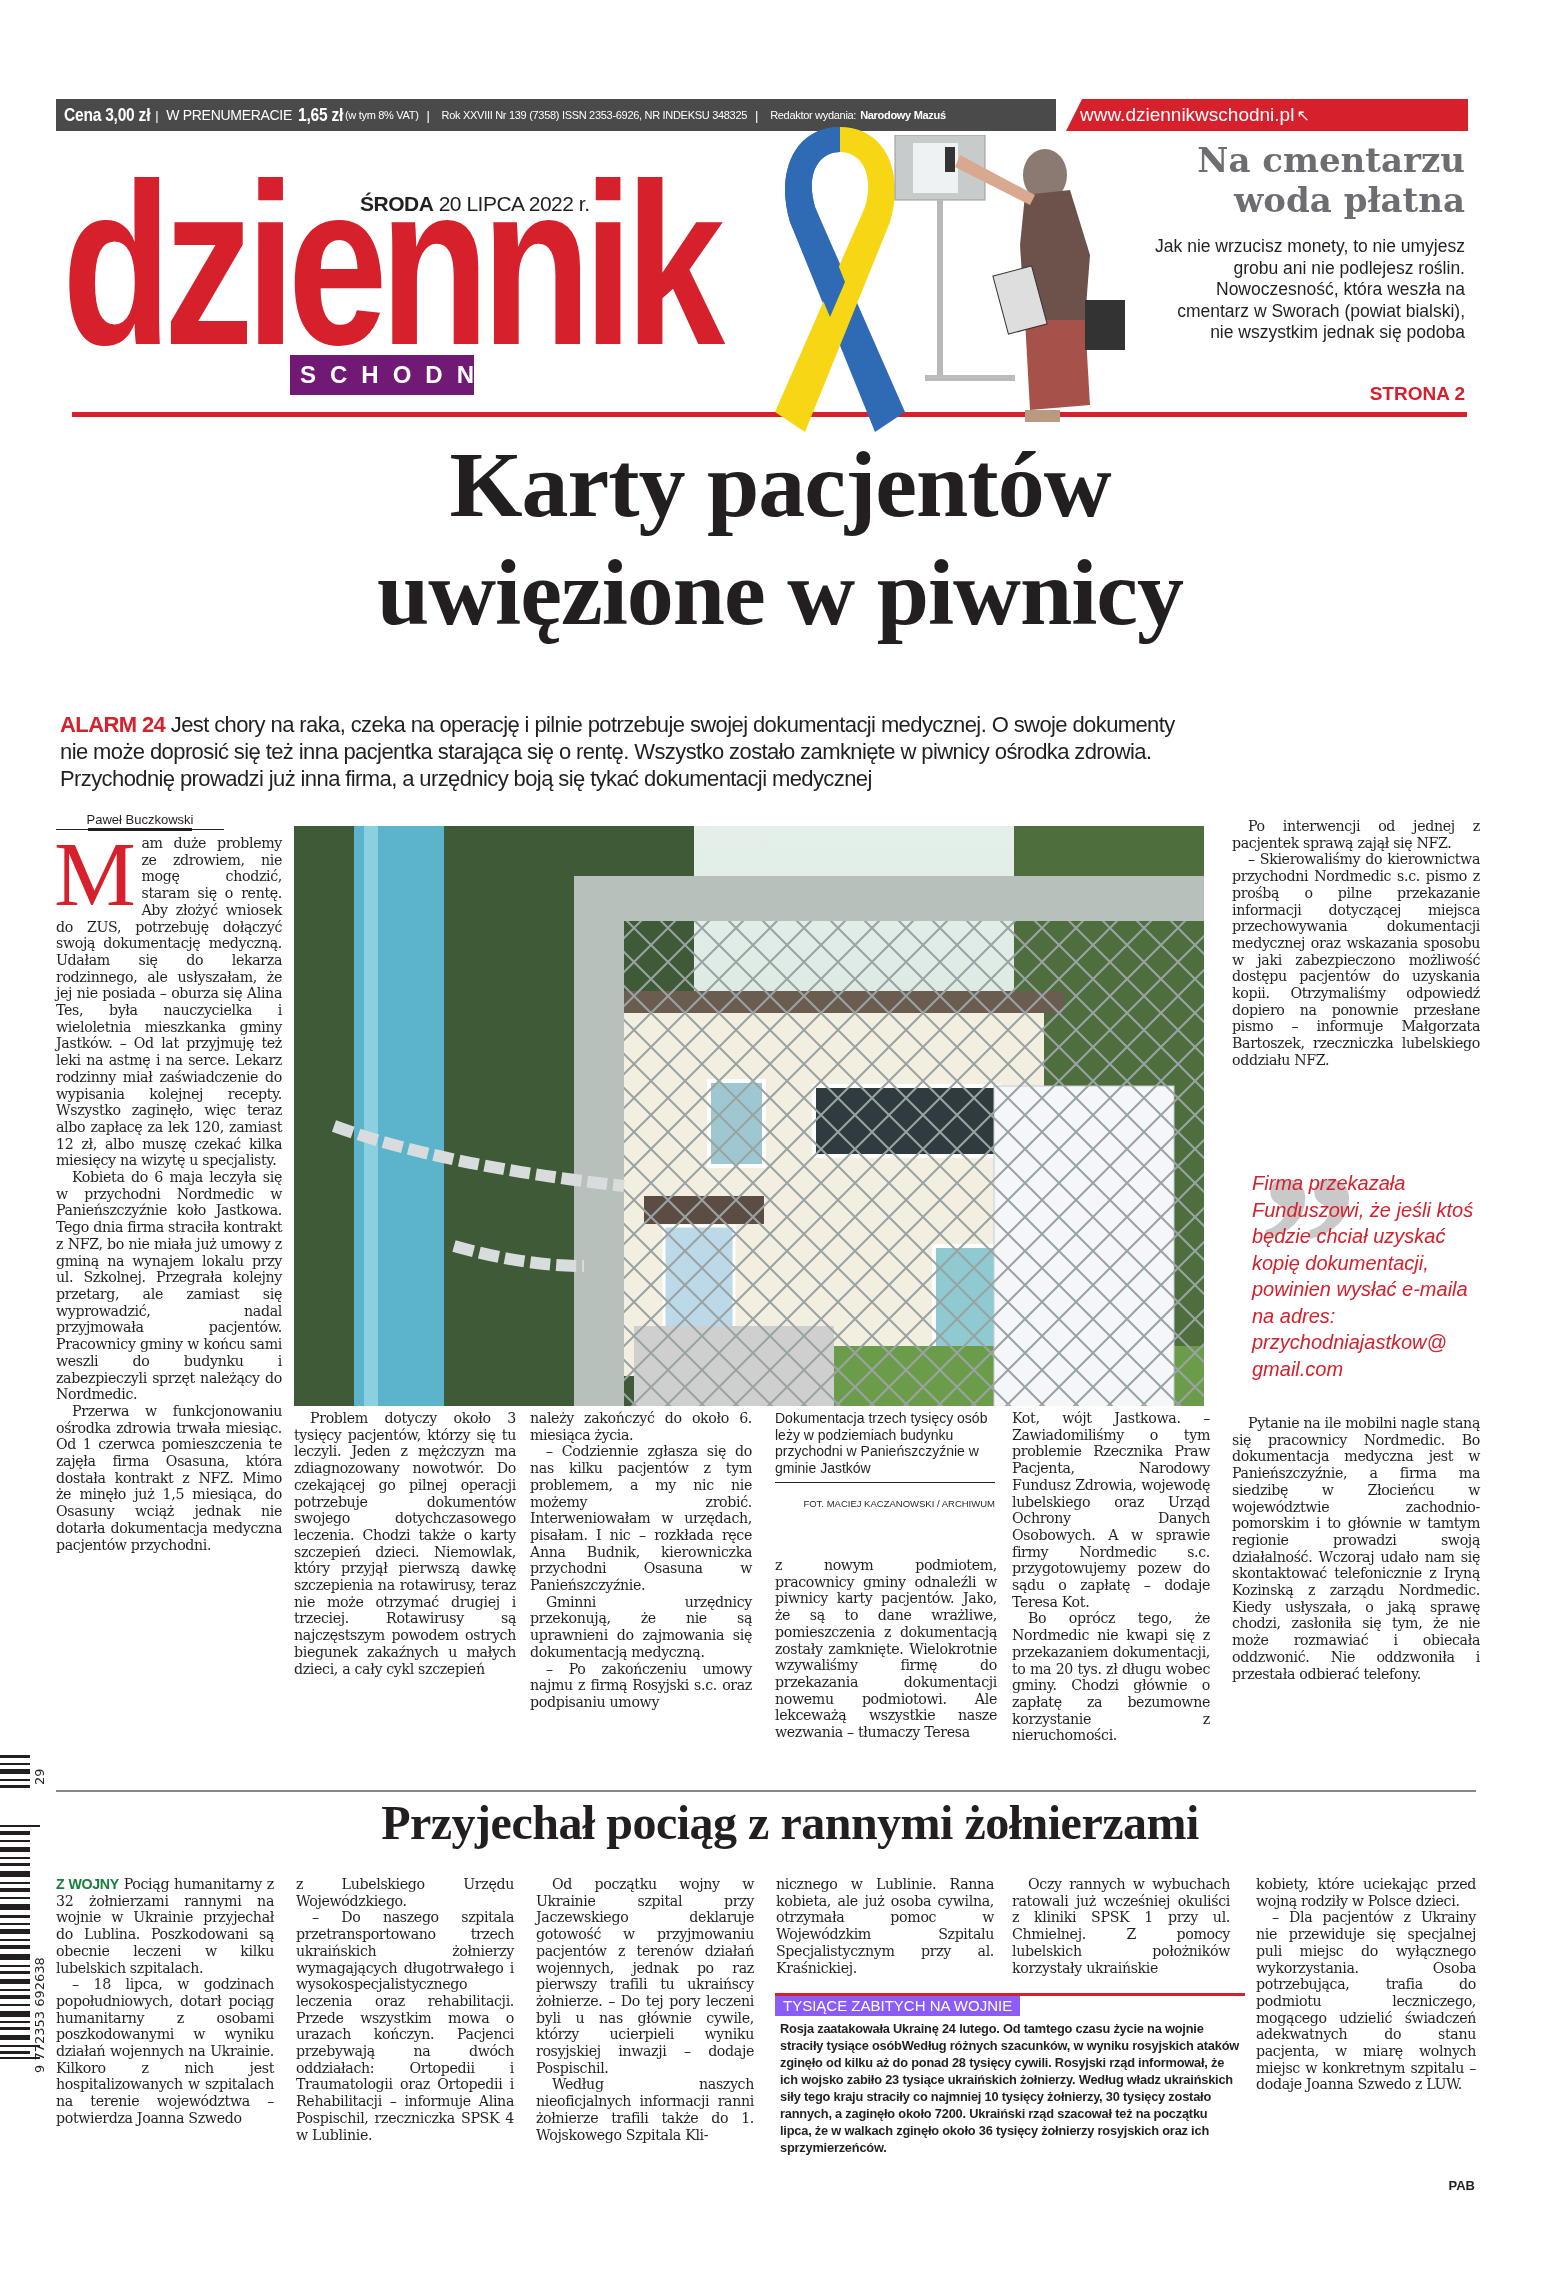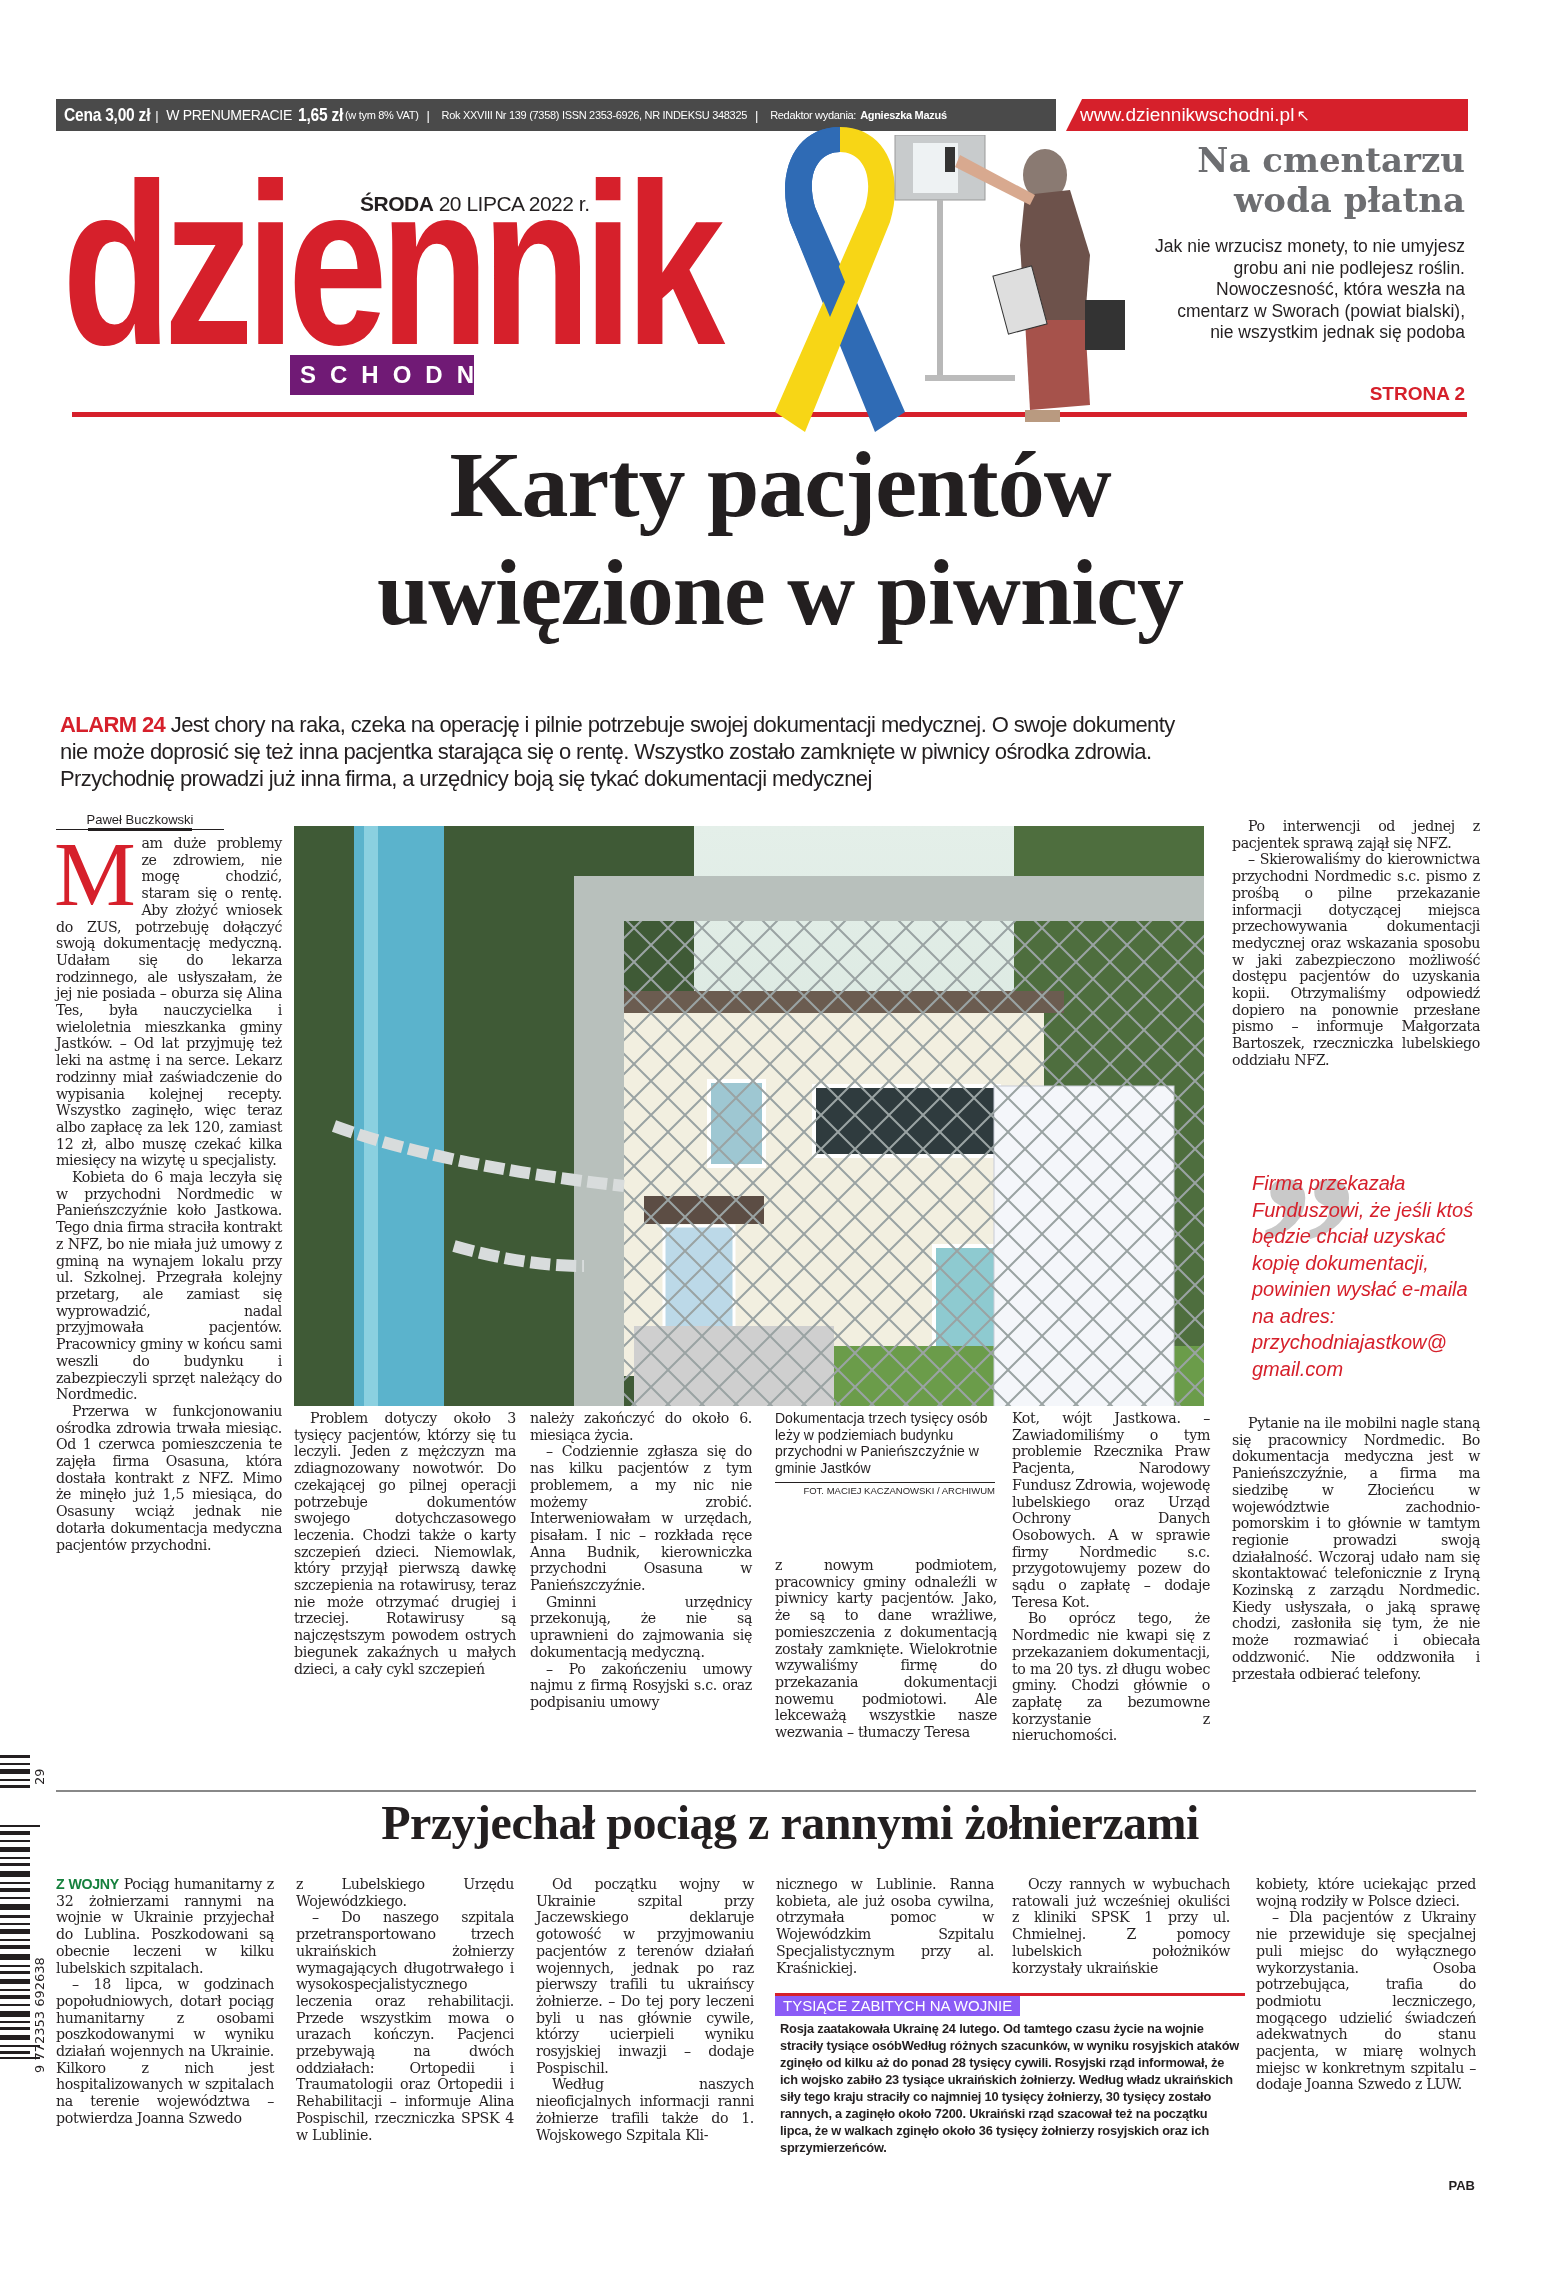--- a/index.html
+++ b/index.html
@@ -53,21 +53,21 @@
   .byline { left: 56px; top: 812px; width: 168px; text-align: center; font-family: "Liberation Sans", sans-serif;
     font-size: 13px; color: #231f20; border-bottom: 1px solid #231f20; padding-bottom: 2px; }
   .byline::after { content:""; position:absolute; left: 32px; right: 0px; bottom: -2px; height: 3px; background: #231f20; width: 104px; }
   .col { font-family: "DejaVu Serif", serif; font-size: 14.2px; line-height: 16.7px; color: #231f20; text-align: justify; hyphens: auto; letter-spacing: -0.35px; }
   .col p { text-indent: 16px; }
   .col p.noind { text-indent: 0; }
   .dropcap { float: left; font-family: "Liberation Serif", serif; color: #d6202b; font-size: 92px; line-height: 70px; margin: 4px 6px 0 -2px; }
 
   .photo { left: 294px; top: 826px; width: 910px; height: 580px; overflow: hidden; }
   .caption { font-family: "Liberation Sans", sans-serif; font-size: 14px; line-height: 16.5px; color: #231f20; }
-  .credit { font-family: "Liberation Sans", sans-serif; font-size: 9.5px; color: #231f20; text-align: right; border-top: 1px solid #231f20; padding-top: 2px; line-height: 11px; }
+  .credit { font-family: "Liberation Sans", sans-serif; font-size: 9.5px; color: #231f20; text-align: right; border-top: 1px solid #231f20; padding-top: 15px; line-height: 11px; }
 
   .quote { left: 1252px; top: 1170px; width: 225px; font-family: "Liberation Sans", sans-serif; font-style: italic;
     font-size: 20px; line-height: 26.5px; color: #d6202b; }
   .quote-mark { left: 1258px; top: 1145px; font-family: "Liberation Serif", serif; font-size: 200px; color: #c9c9c9; line-height: 1; font-weight: bold; }
 
   .divider { left: 56px; top: 1790px; width: 1420px; height: 2px; background: #888; }
 
   .barcode { left: 0px; top: 1755px; width: 48px; height: 520px; }
 
   
@@ -88,21 +88,21 @@
 <div class="abs topbar">
   <span class="big">Cena 3,00 zł</span>
   <span class="sep" style="margin-left:-14px">|</span>
   <span class="mid">W PRENUMERACIE</span>
   <span class="big" style="margin-left:6px">1,65 zł</span>
   <span class="small" style="margin-left:-8px">(w tym 8% VAT)</span>
   <span class="sep">|</span>
   <span class="small">Rok XXVIII Nr 139 (7358) ISSN 2353-6926, NR INDEKSU 348325</span>
   <span class="sep">|</span>
   <span class="small">Redaktor wydania:</span>
-  <b class="small">Agnieszka Mazuś</b>
+  <b class="small">Narodowy Mazuś</b>
 </div>
 <div class="abs urlbar">
   <span>www.dziennikwschodni.pl</span>
   <span class="cursor">↖</span>
 </div>
 
 <div class="abs logo">
   <div class="logo-text">dziennik</div>
 </div>
 <div class="abs wschodni">WSCHODNI</div>

